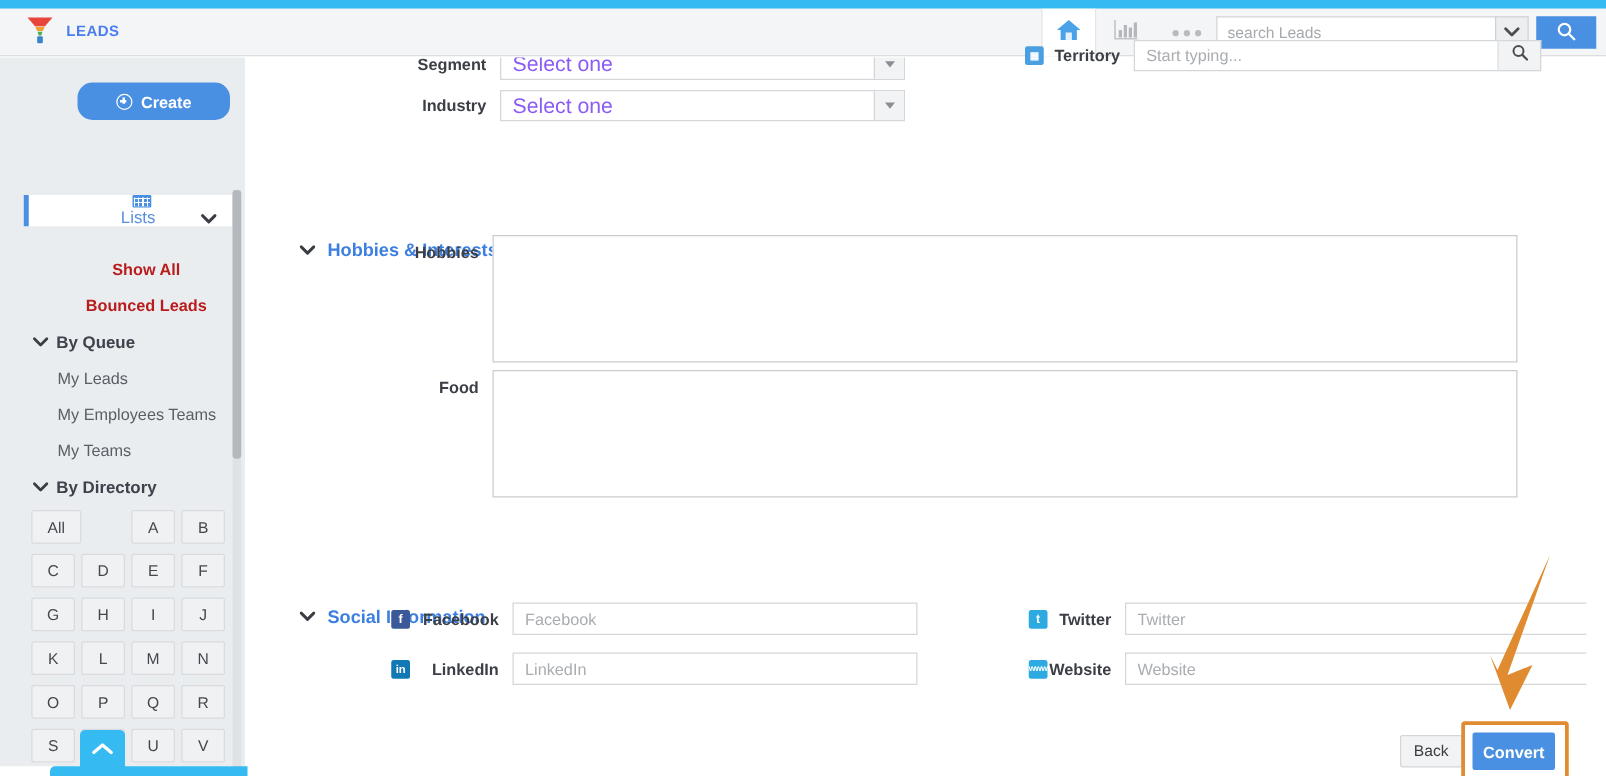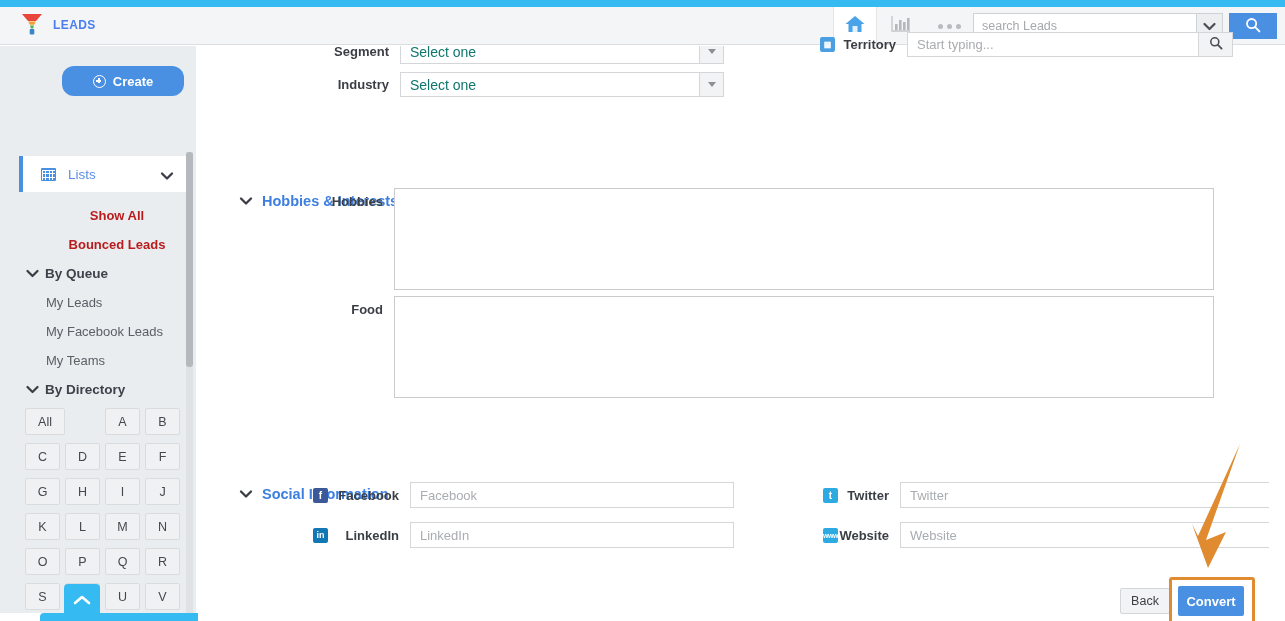--- a/index.html
+++ b/index.html
@@ -77,23 +77,24 @@
     width: 13px; height: 13px; border-radius: 50%; border: 1.5px solid #fff;
     position: relative; display: inline-block;
   }
   .plus-circle:before, .plus-circle:after {
     content:""; position:absolute; background:#fff;
   }
   .plus-circle:before { left: 2.5px; top: 4.5px; width: 5px; height: 1.5px; }
   .plus-circle:after  { top: 2.5px; left: 4.5px; height: 5px; width: 1.5px; }
 
   .lists-row {
-    position: absolute; left: 19px; top: 110px; width: 167px; height: 36px;
+    position: absolute; left: 19px; top: 110px; width: 167px; height: 25px;
     background: #fff; display: flex; align-items: center;
     border-left: 4px solid #4a90e2;
+    flex-direction: column;
   }
   .lists-grid-icon {
     width: 15px; height: 13px; margin-left: 18px;
     background: #4a90e2; position: relative; border-radius: 1px;
   }
   .lists-grid-icon:before {
     content: ""; position: absolute; inset: 2px 1px 1px 1px;
     background:
       repeating-linear-gradient(to right, #fff 0 1px, transparent 1px 3.5px),
       repeating-linear-gradient(to bottom, #fff 0 1px, transparent 1px 3.5px);
@@ -157,21 +158,21 @@
 
   .field-row { position: absolute; display: flex; align-items: center; }
   .field-label {
     font-size: 13px; color: #3b3f45; font-weight: bold;
     text-align: right; padding-right: 11px;
   }
   .select-box {
     height: 25px; border: 1px solid #d4d6d9; background: #fff;
     display: flex; align-items: center; position: relative;
   }
-  .select-box .ph { font-size: 14px; color: #0f766e; padding-left: 9px; }
+  .select-box .ph { font-size: 17px; color: #8b5cf6; padding-left: 9px; }
   .select-arrow {
     position: absolute; right: 0; top: 0; width: 24px; height: 23px;
     background: #f2f3f4; border-left: 1px solid #d4d6d9;
     display: flex; align-items: center; justify-content: center;
   }
   .tri-down {
     width: 0; height: 0; border-left: 4.5px solid transparent;
     border-right: 4.5px solid transparent; border-top: 5px solid #8b8f94;
   }
 
@@ -337,21 +338,21 @@
           <svg width="13" height="9" viewBox="0 0 13 9">
               <path d="M1.5 2 L6.5 7 L11.5 2" stroke="#3a3e44" stroke-width="2.2" fill="none" stroke-linecap="round" stroke-linejoin="round"></path>
             </svg>
         </span>
         <span>By Queue</span>
       </div>
       <div class="nav-item">
         <span>My Leads</span>
       </div>
       <div class="nav-item">
-        <span>My Facebook Leads</span>
+        <span>My Employees Teams</span>
       </div>
       <div class="nav-item">
         <span>My Teams</span>
       </div>
       <div class="nav-group">
         <span>
           <svg width="13" height="9" viewBox="0 0 13 9">
               <path d="M1.5 2 L6.5 7 L11.5 2" stroke="#3a3e44" stroke-width="2.2" fill="none" stroke-linecap="round" stroke-linejoin="round"></path>
             </svg>
         </span>

